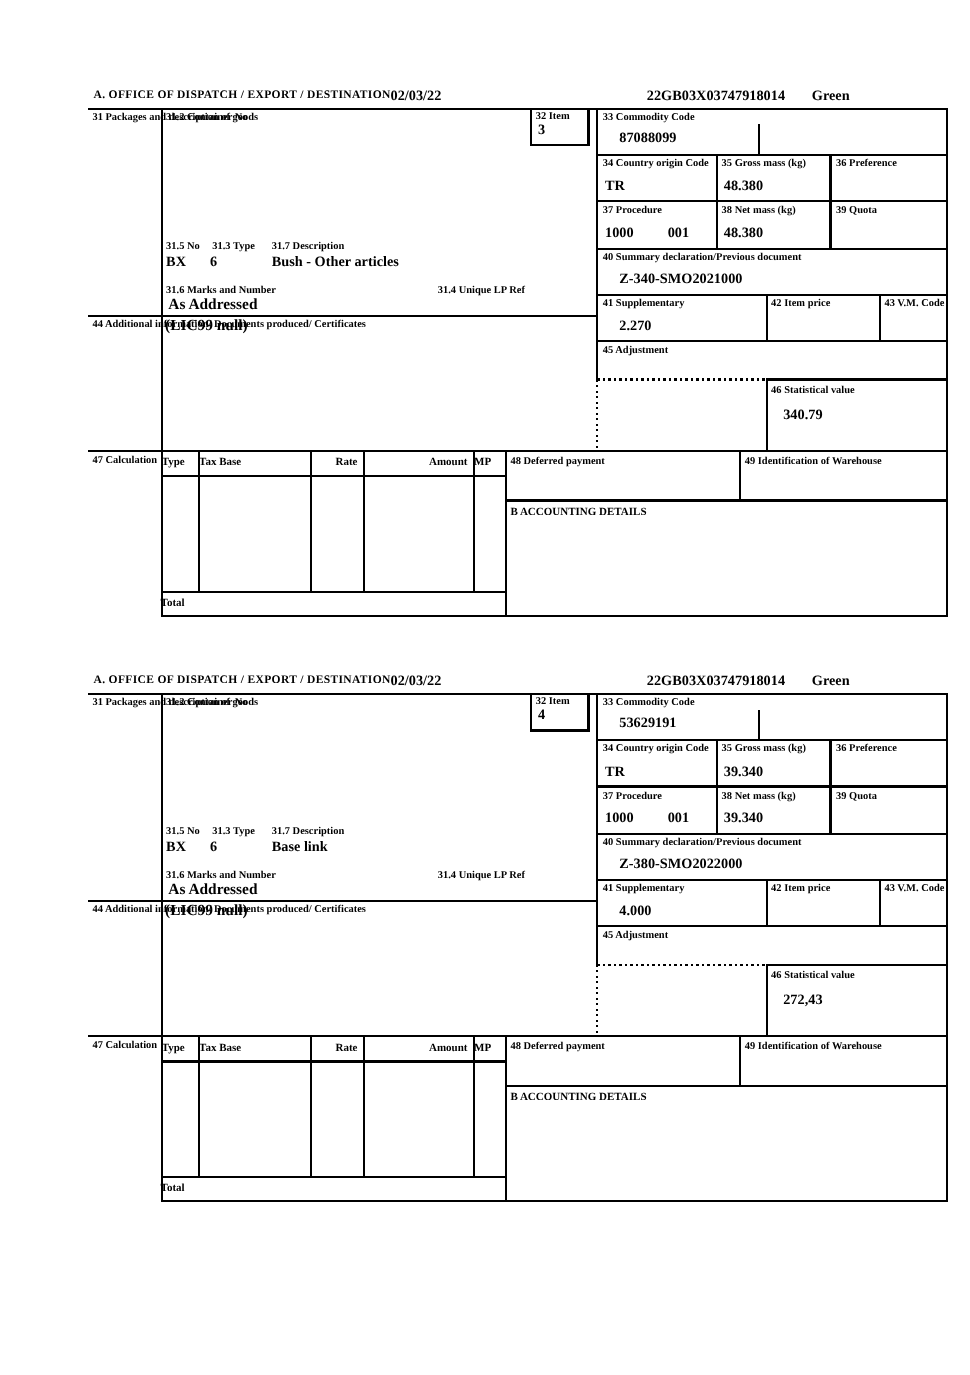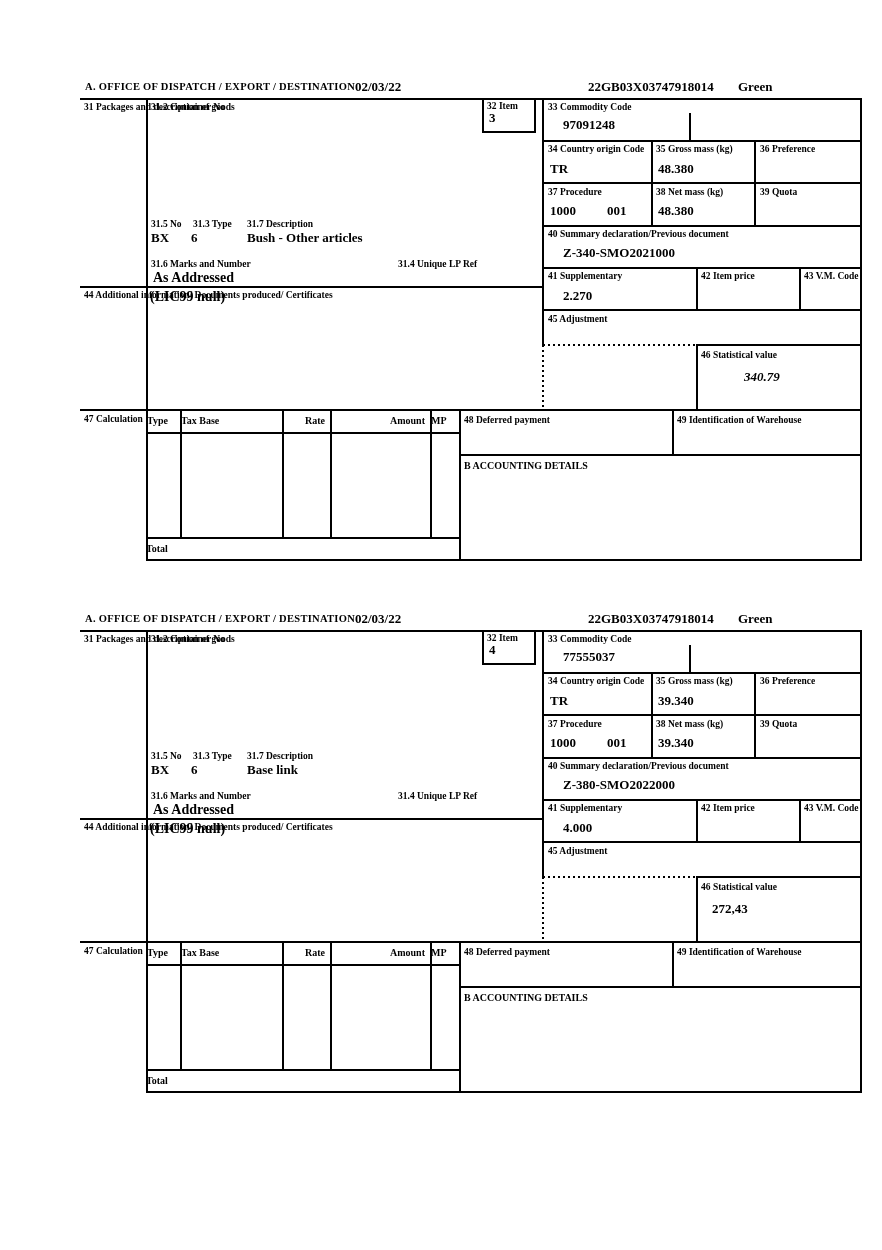--- a/index.html
+++ b/index.html
@@ -67,21 +67,21 @@
 
     <div class="lbl pre" style="left:4px;top:24px;width:60px;">31 Packages
 and
 description
 of goods</div>
     <div class="lbl" style="left:71px;top:24px;">31.2 Container No</div>
     <div class="lbl" style="left:407px;top:23px;">32 Item</div>
     <div class="val" style="left:409px;top:32px;">3</div>
 
     <div class="lbl" style="left:468px;top:24px;">33 Commodity Code</div>
-    <div class="val" style="left:483px;top:39px;">97091248</div>
+    <div class="val" style="left:483px;top:39px;">87088099</div>
 
     <div class="lbl" style="left:468px;top:66px;">34 Country origin Code</div>
     <div class="val" style="left:470px;top:83px;">TR</div>
     <div class="lbl" style="left:576px;top:66px;">35 Gross mass (kg)</div>
     <div class="val" style="left:578px;top:83px;">48.380</div>
     <div class="lbl" style="left:680px;top:66px;">36 Preference</div>
 
     <div class="lbl" style="left:468px;top:109px;">37 Procedure</div>
     <div class="val" style="left:470px;top:125px;">1000</div>
     <div class="val" style="left:527px;top:125px;">001</div>
@@ -92,21 +92,21 @@
     <div class="lbl" style="left:468px;top:151px;">40 Summary declaration/Previous document</div>
     <div class="val" style="left:483px;top:167px;">Z-340-SMO2021000</div>
 
     <div class="lbl" style="left:468px;top:193px;">41 Supplementary</div>
     <div class="val" style="left:483px;top:210px;">2.270</div>
     <div class="lbl" style="left:621px;top:193px;">42 Item price</div>
     <div class="lbl" style="left:724px;top:193px;">43 V.M. Code</div>
 
     <div class="lbl" style="left:468px;top:236px;">45 Adjustment</div>
     <div class="lbl" style="left:621px;top:272px;">46 Statistical value</div>
-    <div class="val" style="left:664px;top:291px;font-style:italic;">340.79</div>
+    <div class="val" style="left:632px;top:291px;">340.79</div>
 
     <div class="lbl" style="left:71px;top:141px;">31.5 No</div>
     <div class="lbl" style="left:113px;top:141px;">31.3 Type</div>
     <div class="lbl" style="left:167px;top:141px;">31.7 Description</div>
     <div class="val" style="left:71px;top:152px;">BX</div>
     <div class="val" style="left:111px;top:152px;">6</div>
     <div class="val" style="left:167px;top:152px;">Bush - Other articles</div>
 
     <div class="lbl" style="left:71px;top:181px;">31.6 Marks and Number</div>
     <div class="lbl" style="left:318px;top:181px;">31.4 Unique LP Ref</div>
@@ -178,21 +178,21 @@
 
     <div class="lbl pre" style="left:4px;top:24px;width:60px;">31 Packages
 and
 description
 of goods</div>
     <div class="lbl" style="left:71px;top:24px;">31.2 Container No</div>
     <div class="lbl" style="left:407px;top:23px;">32 Item</div>
     <div class="val" style="left:409px;top:32px;">4</div>
 
     <div class="lbl" style="left:468px;top:24px;">33 Commodity Code</div>
-    <div class="val" style="left:483px;top:39px;">77555037</div>
+    <div class="val" style="left:483px;top:39px;">53629191</div>
 
     <div class="lbl" style="left:468px;top:66px;">34 Country origin Code</div>
     <div class="val" style="left:470px;top:83px;">TR</div>
     <div class="lbl" style="left:576px;top:66px;">35 Gross mass (kg)</div>
     <div class="val" style="left:578px;top:83px;">39.340</div>
     <div class="lbl" style="left:680px;top:66px;">36 Preference</div>
 
     <div class="lbl" style="left:468px;top:109px;">37 Procedure</div>
     <div class="val" style="left:470px;top:125px;">1000</div>
     <div class="val" style="left:527px;top:125px;">001</div>

